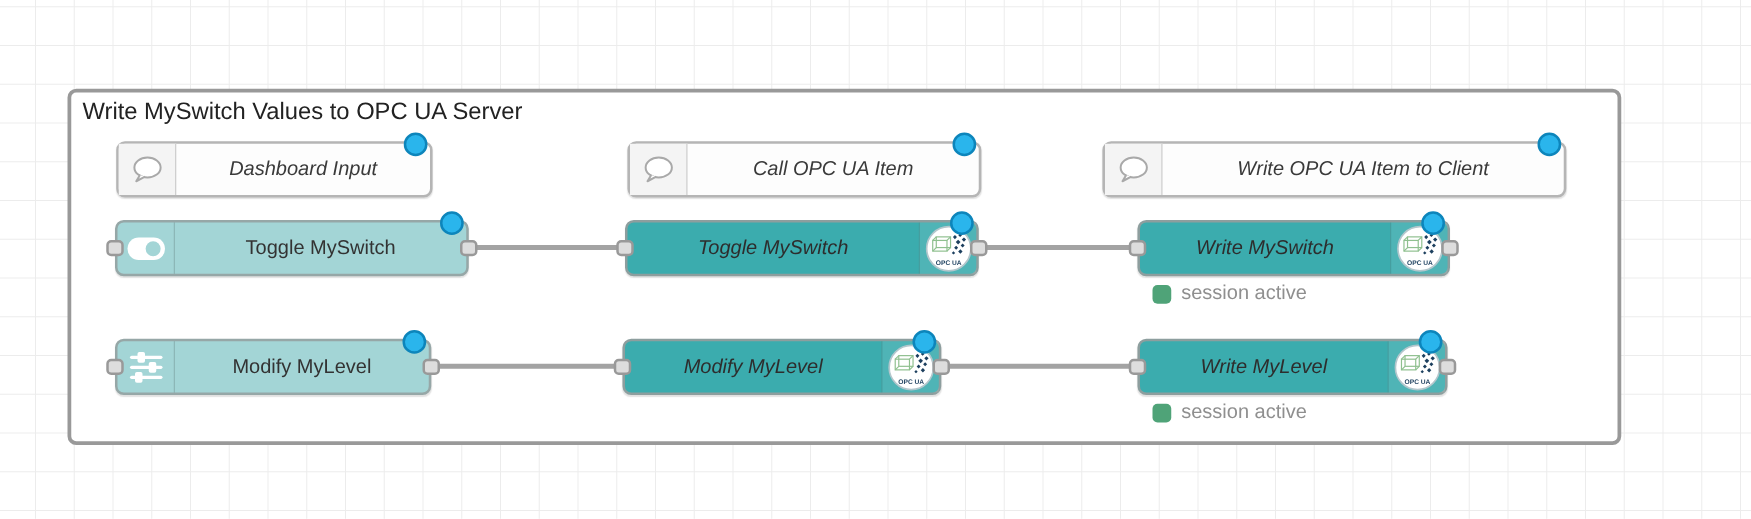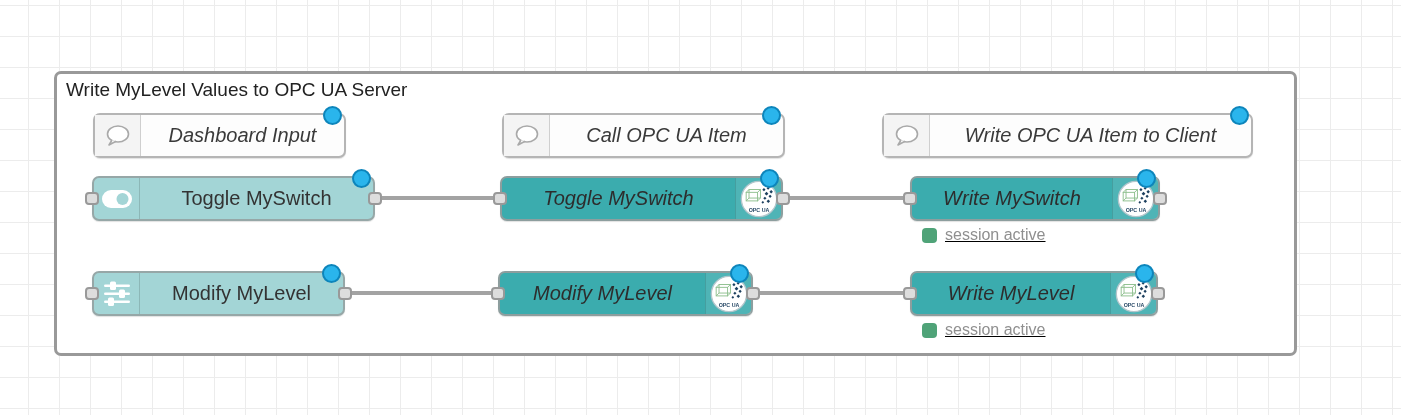--- a/index.html
+++ b/index.html
@@ -50,58 +50,58 @@
   }
   .node-comment .icon-section{background:#f4f4f4;border-right:1px solid #cfcfcf;}
   .badge-section{
     width:45px;flex:0 0 45px;position:relative;
     border-left:1px solid rgba(0,0,0,0.12);
     background:rgba(255,255,255,0.10);
     display:flex;align-items:center;justify-content:center;
   }
   .node-label{
     flex:1;display:flex;align-items:center;justify-content:center;
-    font-size:20px;color:#333;white-space:nowrap;overflow:hidden;
+    font-size:16px;color:#333;white-space:nowrap;overflow:hidden;
   }
   .node-comment .node-label{font-style:italic;color:#3a3a3a;}
   .node-teal .node-label{font-style:italic;color:#2d2d2d;}
   
   .port{
     position:absolute;width:14px;height:13px;border-radius:4px;
     background:#dddddd;border:2px solid #999999;box-sizing:border-box;
     top:50%;margin-top:-7px;z-index:4;
   }
   .port-in{left:-9px;}
   .port-out{right:-9px;}
   
   .changed-dot{
     position:absolute;width:15px;height:15px;border-radius:50%;
     background:#2ab5ec;border:2.5px solid #0d85bb;box-sizing:content-box;
     top:-9px;right:2px;z-index:5;
   }
   
   .status{
-    position:absolute;display:flex;align-items:center;z-index:3;text-decoration:underline;
+    position:absolute;display:flex;align-items:center;z-index:3;
   }
   .status-dot{
     width:15px;height:15px;border-radius:4px;background:#4fa378;
     flex:0 0 15px;
   }
   .status-text{
     margin-left:8px;font-size:16px;color:#8f8f8f;white-space:nowrap;
   }
   svg{display:block;}
 </style>
 </head>
 <body>
 
 <div class="canvas">
 
   <div class="group">
-    <div class="group-title">Write MyLevel Values to OPC UA Server</div>
+    <div class="group-title">Write MySwitch Values to OPC UA Server</div>
   </div>
 
   <div class="wire" style="left:373px;top:196px;width:130px;"></div>
   <div class="wire" style="left:781px;top:196px;width:132px;"></div>
   <div class="wire" style="left:343px;top:291px;width:158px;"></div>
   <div class="wire" style="left:751px;top:291px;width:162px;"></div>
 
   <div class="node node-comment" style="left:93px;top:113px;width:253px;">
     <div class="icon-section">
       <span>

